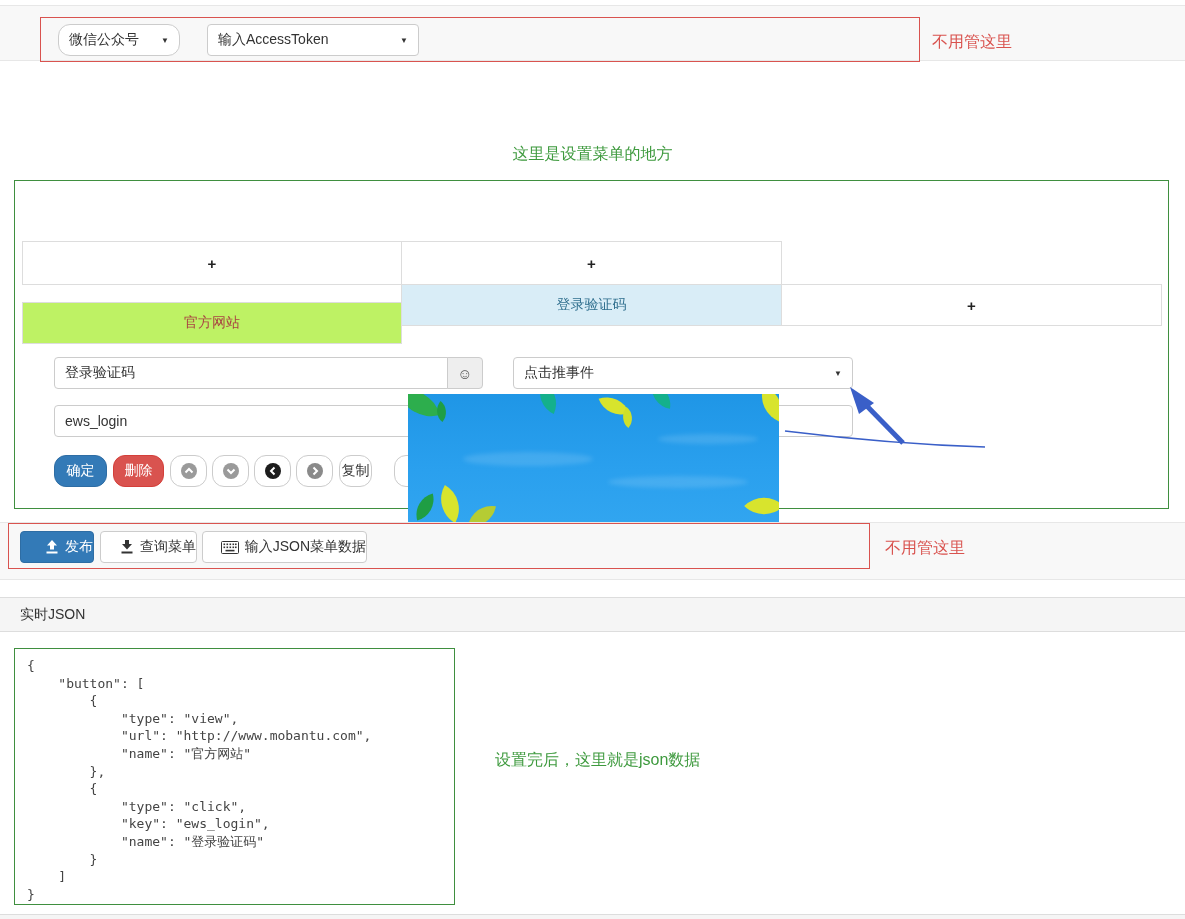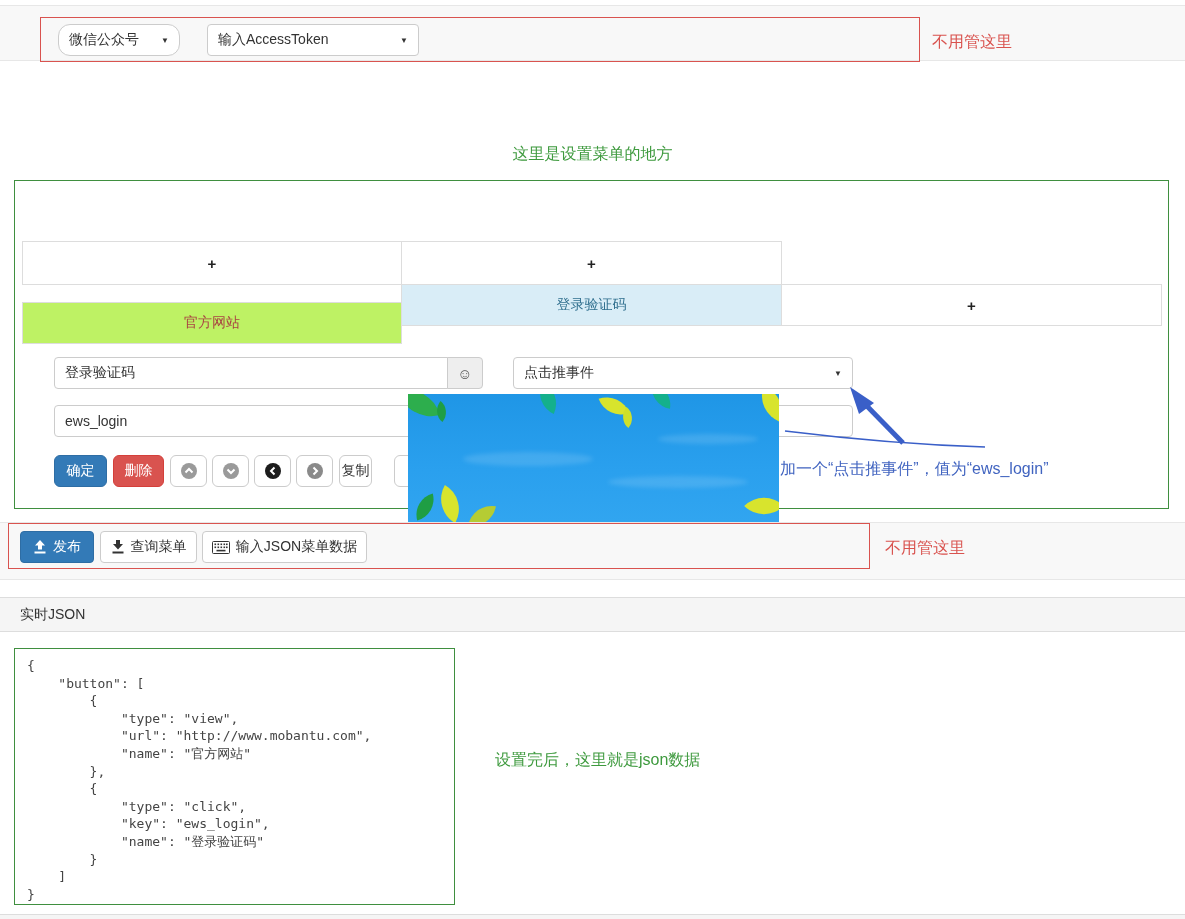--- a/index.html
+++ b/index.html
@@ -30,21 +30,21 @@
   .cell-m1 { left:22px; top:284px; width:380px; height:42px; background:#bef264; color:#a94442;margin-top:18px; }
   .cell-m2 { left:401px; top:284px; width:381px; height:42px; background:#d9edf7; color:#31708f; }
   .cell-p3 { left:781px; top:284px; width:381px; height:42px; }
 
   .inp-name { left:54px; top:357px; width:394px; border-radius:4px 0 0 4px; }
   .addon-emoji { position:absolute; left:447px; top:357px; width:36px; height:32px; background:#eee; border:1px solid #ccc; border-radius:0 4px 4px 0; display:flex; align-items:center; justify-content:center; font-size:15px; color:#555; cursor:pointer; }
   .sel-event { left:513px; top:357px; width:340px; }
   .inp-key { left:54px; top:405px; width:394px; }
   .inp-key2 { left:513px; top:405px; width:340px; }
 
-  .btn { position:absolute; top:455px; height:32px; border-radius:6px; font-size:14px; display:flex; align-items:center; justify-content:center; cursor:pointer; border:1px solid #ccc; background:#fff; color:#333; }
+  .btn { position:absolute; top:455px; height:32px; border-radius:12px; font-size:14px; display:flex; align-items:center; justify-content:center; cursor:pointer; border:1px solid #ccc; background:#fff; color:#333; }
   .btn-primary { background:#337ab7; border-color:#2e6da4; color:#fff; }
   .btn-danger { background:#d9534f; border-color:#d43f3a; color:#fff; }
   .b-confirm { left:54px; width:53px; }
   .b-delete { left:113px; width:51px; }
   .b-up { left:170px; width:37px; }
   .b-down { left:212px; width:37px; }
   .b-left { left:254px; width:37px; }
   .b-right { left:296px; width:37px; }
   .b-copy { left:339px; width:33px; }
   .b-covered { left:394px; width:50px; }
@@ -54,21 +54,21 @@
   .leaf { position:absolute; border-radius:0 100% 0 100%; }
   .cloud { position:absolute; background:#fff; opacity:0.12; border-radius:50%; filter:blur(2px); }
 
   
   .arrow-svg { position:absolute; left:640px; top:382px; width:370px; height:72px; z-index:6; }
   .note-blue { position:absolute; left:780px; top:459px; color:#4164c0; font-size:16px; z-index:6; }
 
   
   .pubbar { position:absolute; left:0; top:522px; width:1185px; height:58px; background:#f8f8f8; border-top:1px solid #e7e7e7; border-bottom:1px solid #e7e7e7; }
   .pub-redbox { position:absolute; left:8px; top:0px; width:862px; height:46px; border:1px solid #d9534f; }
-  .pbtn { position:absolute; top:8px; height:32px; border-radius:4px; font-size:14px; display:flex; align-items:center; justify-content:center; gap:6px; cursor:pointer; border:1px solid #ccc; background:#fff; color:#333; }
+  .pbtn { position:absolute; top:8px; height:32px; border-radius:4px; font-size:14px; display:flex; align-items:center; justify-content:flex-end; gap:6px; cursor:pointer; border:1px solid #ccc; background:#fff; color:#333; }
   .pb-publish { left:20px; width:74px; background:#337ab7; border-color:#2e6da4; color:#fff; }
   .pb-query { left:100px; width:97px; }
   .pb-json { left:202px; width:165px; }
   .note-pub { left:885px; top:15px; }
 
   
   .json-header { position:absolute; left:0; top:597px; width:1185px; height:35px; background:#f5f5f5; border-top:1px solid #ddd; border-bottom:1px solid #ddd; display:flex; align-items:center; padding-left:20px; font-size:14px; color:#333; }
   .json-pre { position:absolute; left:14px; top:648px; width:441px; height:257px; border:1px solid #3f8f3f; background:#fff; font-family:"DejaVu Sans Mono","Liberation Mono",monospace; font-size:13px; line-height:17.6px; color:#444; padding:8px 0 0 12px; white-space:pre; overflow:hidden; }
   .note-green { position:absolute; left:495px; top:750px; color:#3e9a3e; font-size:16px; }
 
@@ -156,21 +156,20 @@
     <span class="leaf" style="left:28px; top:96px; width:28px; height:28px; background:#d8e42d; transform:rotate(30deg);"></span>
     <span class="leaf" style="left:62px; top:110px; width:24px; height:24px; background:#b5cc33; transform:rotate(100deg);"></span>
     <span class="leaf" style="left:342px; top:98px; width:28px; height:28px; background:#d8e42d; transform:rotate(-45deg);"></span>
   </div>
 
   <svg class="arrow-svg" viewBox="0 0 370 72">
     <path d="M 145 49 Q 250 62 345 65" fill="none" stroke="#3a5fc8" stroke-width="1.6"></path>
     <path d="M 263 61 L 222 19" fill="none" stroke="#3a5fc8" stroke-width="5"></path>
     <polygon points="210,5 234,21 219,32" fill="#3a5fc8"></polygon>
   </svg>
-  <div class="note-blue">加一个“点击推事件”，值为“ews_login”</div>
 
   <div class="pubbar">
     <div class="pub-redbox"></div>
     <div class="pbtn pb-publish">
       <svg width="14" height="14" viewBox="0 0 14 14">
         <polygon points="7,0 12,5.5 9,5.5 9,9.5 5,9.5 5,5.5 2,5.5" fill="#fff"></polygon>
           <rect x="1.5" y="11.5" width="11" height="2" fill="#fff"></rect>
       </svg>
       <span>发布</span>
     </div>

